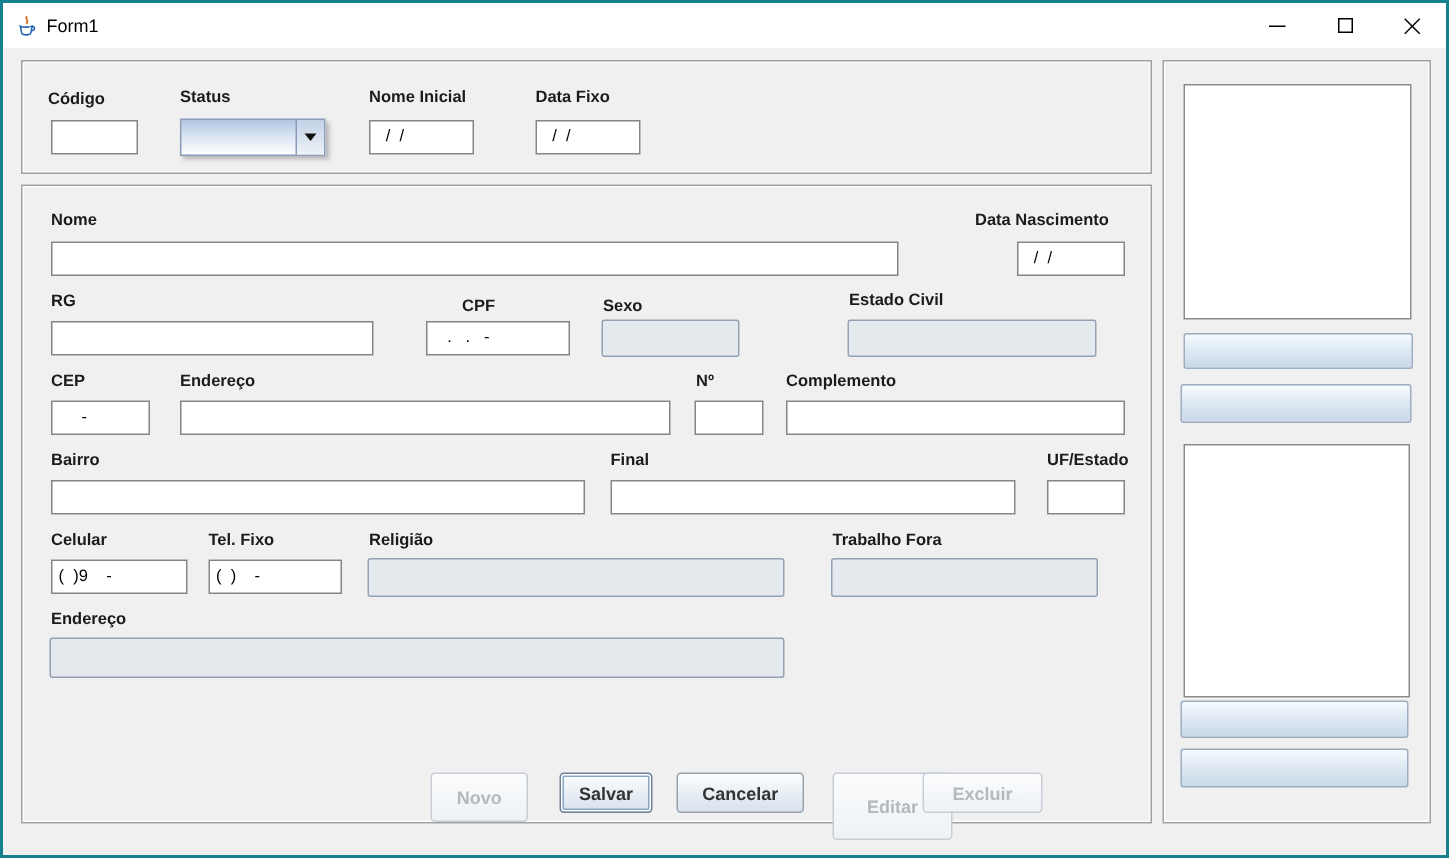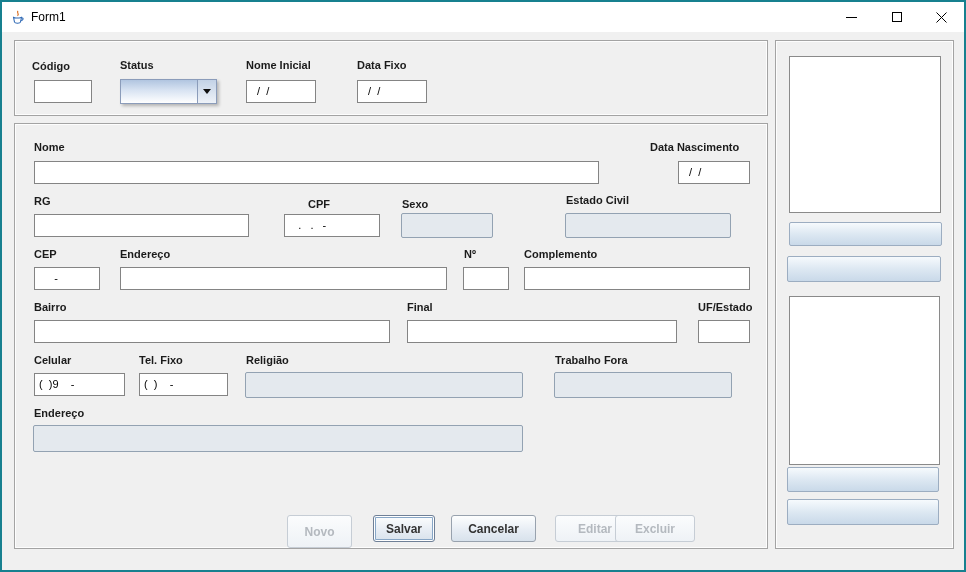--- a/index.html
+++ b/index.html
@@ -188,21 +188,21 @@
 
   <div class="lbl" style="left:553px; top:352px;">Trabalho Fora</div>
   <div class="tfd" style="left:552px; top:370px; width:178px; height:26px;"></div>
 
   <div class="lbl" style="left:32px; top:405px;">Endereço</div>
   <div class="tfd" style="left:31px; top:423px; width:490px; height:27px;"></div>
 
   <div class="btn dis" style="left:285px; top:513px; width:65px; height:33px;">Novo</div>
   <div class="btn focus" style="left:371px; top:513px; width:62px; height:27px;">Salvar</div>
   <div class="btn" style="left:449px; top:513px; width:85px; height:27px;">Cancelar</div>
-  <div class="btn dis" style="left:553px; top:513px; width:80px; height:27px;text-align:center;">Editar</div>
+  <div class="btn dis" style="left:553px; top:513px; width:80px; height:45px;text-align:center;">Editar</div>
   <div class="btn dis" style="left:613px; top:513px; width:80px; height:27px;">Excluir</div>
 
   <div class="panel" style="left:773px; top:38px; width:179px; height:509px;"></div>
 
   <div class="whitebox" style="left:787px; top:54px; width:152px; height:157px;"></div>
   <div class="sidebtn" style="left:787px; top:220px; width:153px; height:24px;"></div>
   <div class="sidebtn" style="left:785px; top:254px; width:154px; height:26px;"></div>
 
   <div class="whitebox" style="left:787px; top:294px; width:151px; height:169px;"></div>
   <div class="sidebtn" style="left:785px; top:465px; width:152px; height:25px;"></div>

